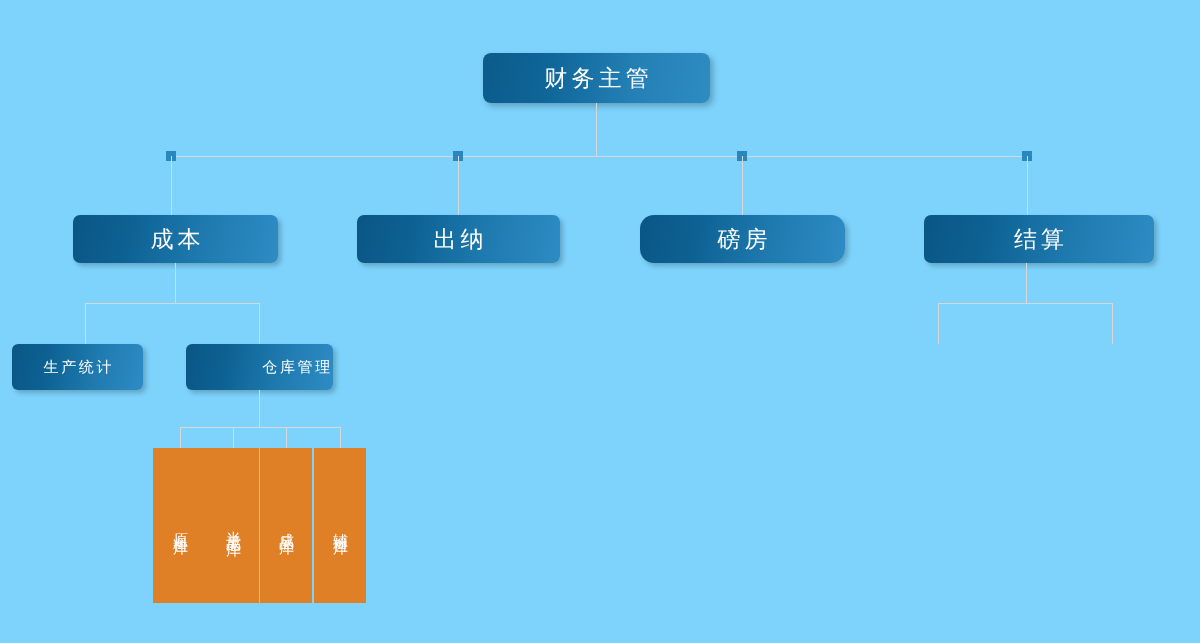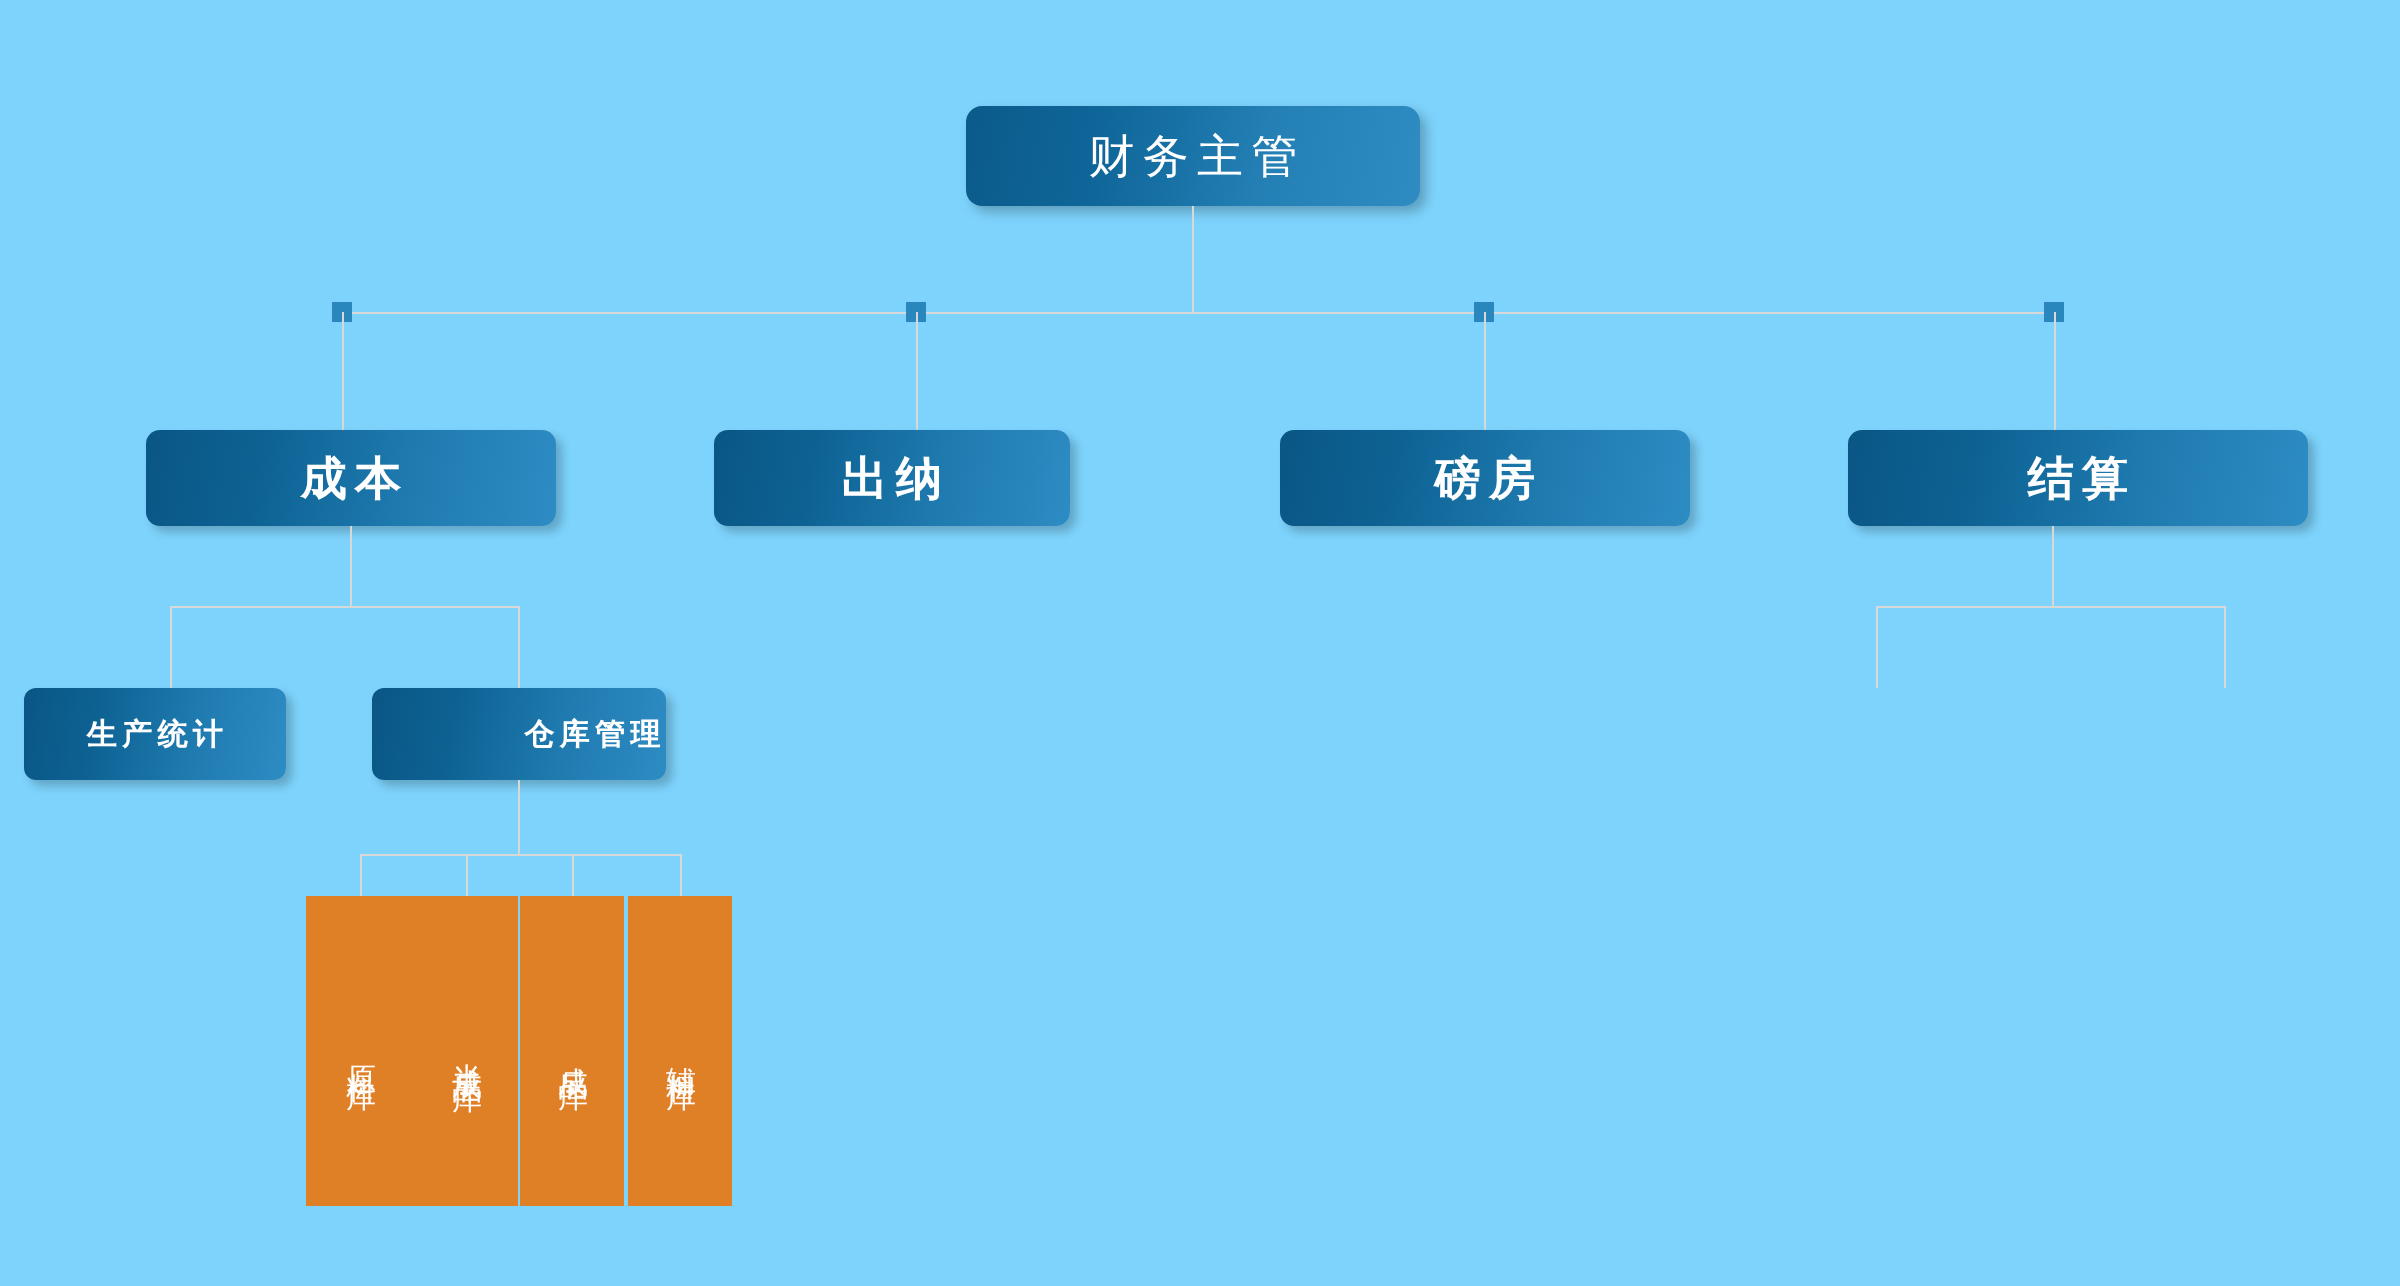--- a/index.html
+++ b/index.html
@@ -46,21 +46,20 @@
     text-align: center;
     letter-spacing: 0.18em;
     text-indent: 0.18em;
     user-select: none;
   }
 
   .node-blue {
     background: linear-gradient(100deg, #0a5685 0%, #0d6293 28%, #1e79ae 62%, #2e8cc4 100%);
     border-radius: 7px;
     box-shadow: 3px 3px 5px rgba(0,0,0,0.22);
-    font-weight: bold;
   }
 
   .node-root {
     border-radius: 8px;
     font-size: 23px;
     background: linear-gradient(100deg, #0b5b8b 0%, #0f6699 30%, #237fb4 65%, #2f8cc3 100%);
     box-shadow: 3px 3px 6px rgba(0,0,0,0.25);
   }
 
   .node-l2 { font-size: 23px; }
@@ -101,25 +100,25 @@
 
   <div class="conn conn-v" style="left:171px; top:156px; height:59px;"></div>
   <div class="conn conn-v" style="left:458px; top:156px; height:59px;"></div>
   <div class="conn conn-v" style="left:742px; top:156px; height:59px;"></div>
   <div class="conn conn-v" style="left:1027px; top:156px; height:59px;"></div>
 
   <div class="node node-blue node-l2" style="left:73px; top:215px; width:205px; height:48px;">
     <span>成本</span>
   </div>
 
-  <div class="node node-blue node-l2" style="left:357px; top:215px; width:178px; height:48px;">
+  <div class="node node-blue node-l2" style="left:357px; top:215px; width:203px; height:48px;">
     <span>出纳</span>
   </div>
 
-  <div class="node node-blue node-l2" style="left:640px; top:215px; width:205px; height:48px;">
+  <div class="node node-blue node-l2" style="left:640px; top:215px; width:205px; height:48px;border-radius:14px;">
     <span>磅房</span>
   </div>
 
   <div class="node node-blue node-l2" style="left:924px; top:215px; width:230px; height:48px;">
     <span>结算</span>
   </div>
 
   <div class="conn conn-v" style="left:175px; top:263px; height:40px;"></div>
   <div class="conn conn-h" style="left:85px; top:303px; width:175px;"></div>
   <div class="conn conn-v" style="left:85px; top:303px; height:41px;"></div>

